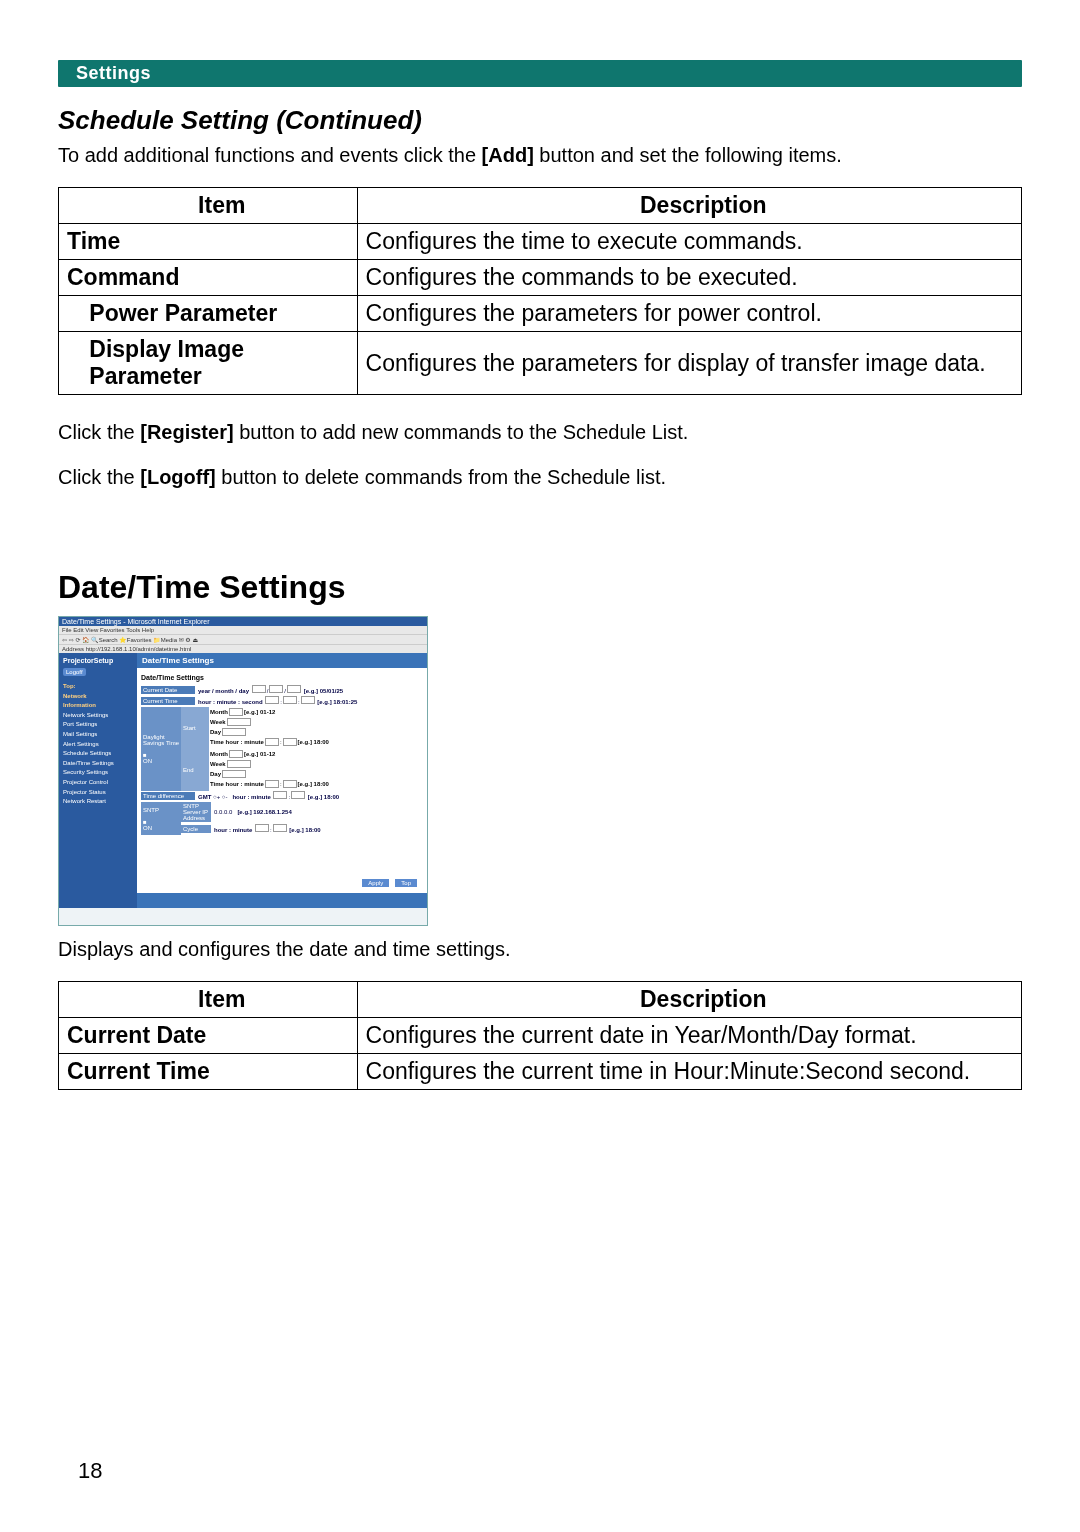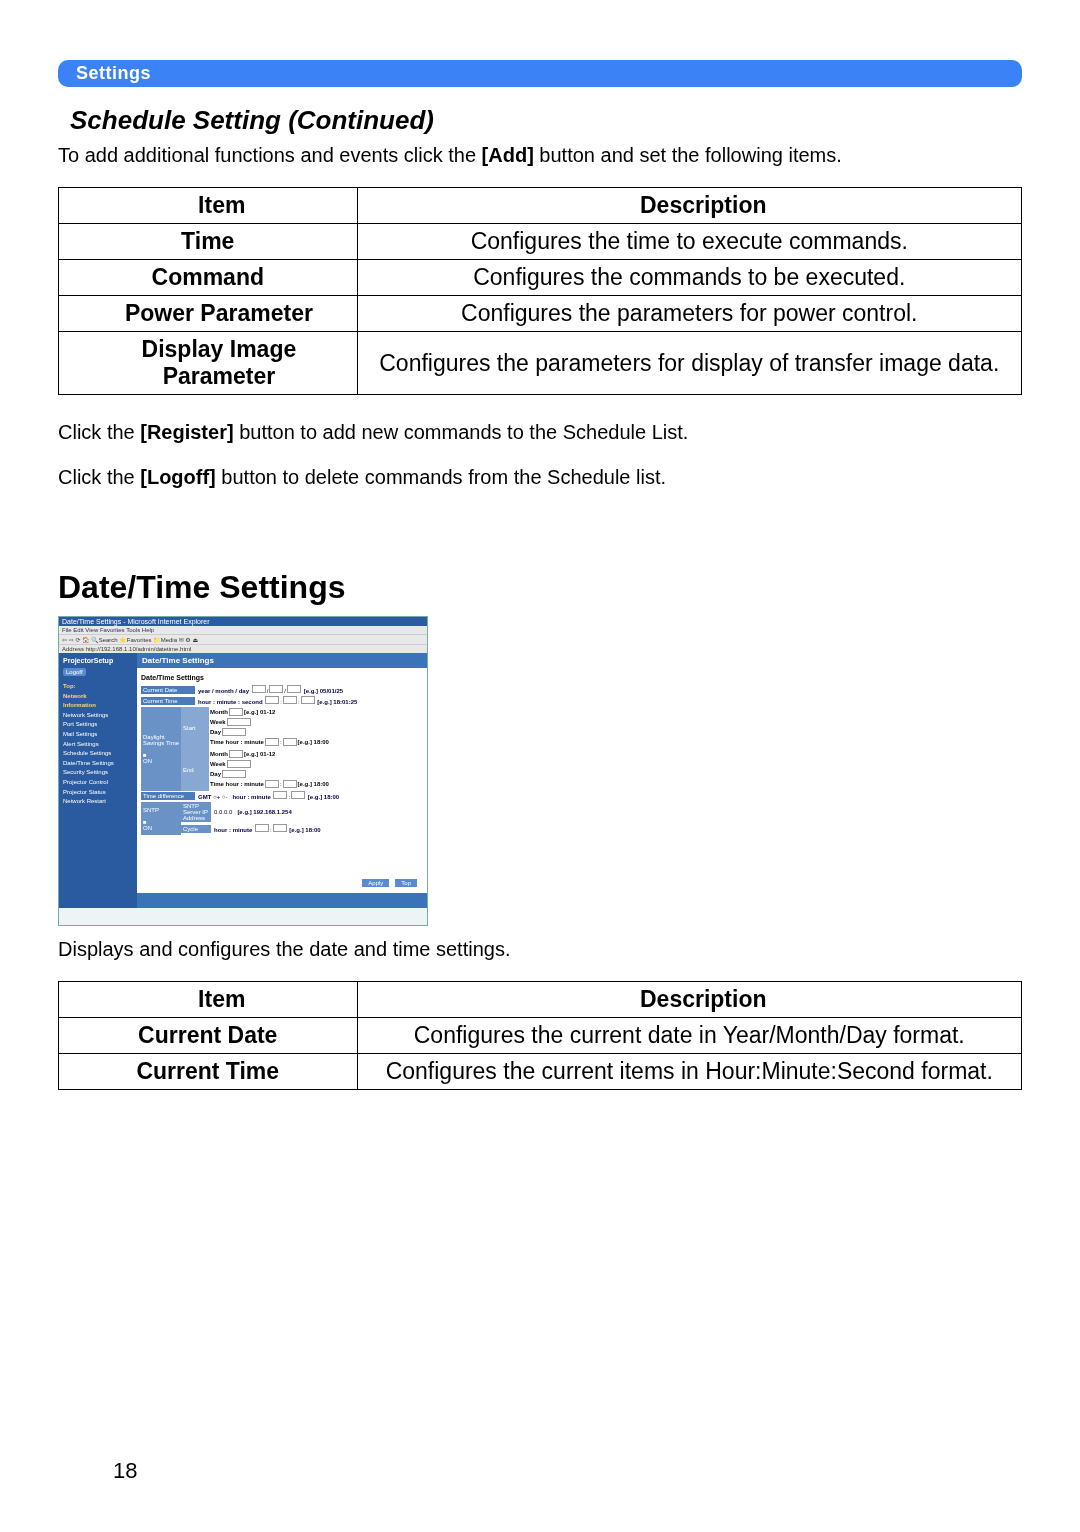--- a/index.html
+++ b/index.html
@@ -5,53 +5,52 @@
     * { box-sizing: border-box; margin: 0; padding: 0; }
     body {
       width: 1080px;
       height: 1532px;
       background: #fff;
       font-family: Arial, Helvetica, sans-serif;
       padding: 60px 58px 0 58px;
       position: relative;
     }
     .header-bar {
-      background: #3b82f6;
-      border-radius: 10px;
+      background: #0f766e;
+      border-radius: 1px;
       padding: 3px 18px;
       margin-bottom: 18px;
     }
     .header-bar span {
       color: #fff;
       font-weight: bold;
       font-size: 18px;
       letter-spacing: 0.5px;
     }
     .subtitle {
       font-style: italic;
       font-weight: bold;
       font-size: 26px;
       margin-bottom: 6px;
-      margin-left: 12px;
     }
     .body-text {
       font-size: 20px;
       line-height: 1.35;
       margin-bottom: 18px;
     }
     table.data {
       width: 100%;
       border-collapse: collapse;
       margin-bottom: 24px;
     }
     table.data th, table.data td {
       border: 1px solid #000;
       padding: 4px 8px;
       font-size: 23px;
-      text-align: center;
+      text-align: left;
       vertical-align: middle;
     }
     table.data th {
       font-weight: bold;
       text-align: center;
       padding-left: 36px;
     }
     .item-col { width: 31%; }
     .section-spacer { height: 60px; }
     .big-title {
@@ -95,21 +94,20 @@
     .dl-left { background:#6a92c7; color:#fff; width:40px; padding:2px 2px; font-size:6px; display:flex; flex-direction:column; justify-content:center;}
     .dl-right { flex:1; }
     .dl-sub { display:flex;}
     .dl-sub .sl { background:#88a8d3; color:#fff; width:28px; padding:2px; font-size:6px; display:flex; align-items:center;}
     .dl-sub .sc { flex:1; padding:1px;}
     .page-num {
       position: absolute;
       bottom: 48px;
       left: 78px;
       font-size: 22px;
-      margin-left: 35px;
     }
   </style>
 </head>
 <body>
 
 <div class="header-bar">
   <span>Settings</span>
 </div>
 
 <div class="subtitle">Schedule Setting (Continued)</div>
@@ -269,18 +267,18 @@
       <tr>
     <th class="item-col">Item</th>
     <th>Description</th>
   </tr>
   <tr>
     <td><b>Current Date</b></td>
     <td>Configures the current date in Year/Month/Day format.</td>
   </tr>
   <tr>
     <td><b>Current Time</b></td>
-    <td>Configures the current items in Hour:Minute:Second format.</td>
+    <td>Configures the current time in Hour:Minute:Second second.</td>
   </tr>
 </tbody>
   </table>
 
 <div class="page-num">18</div>
 
 </body></html>

